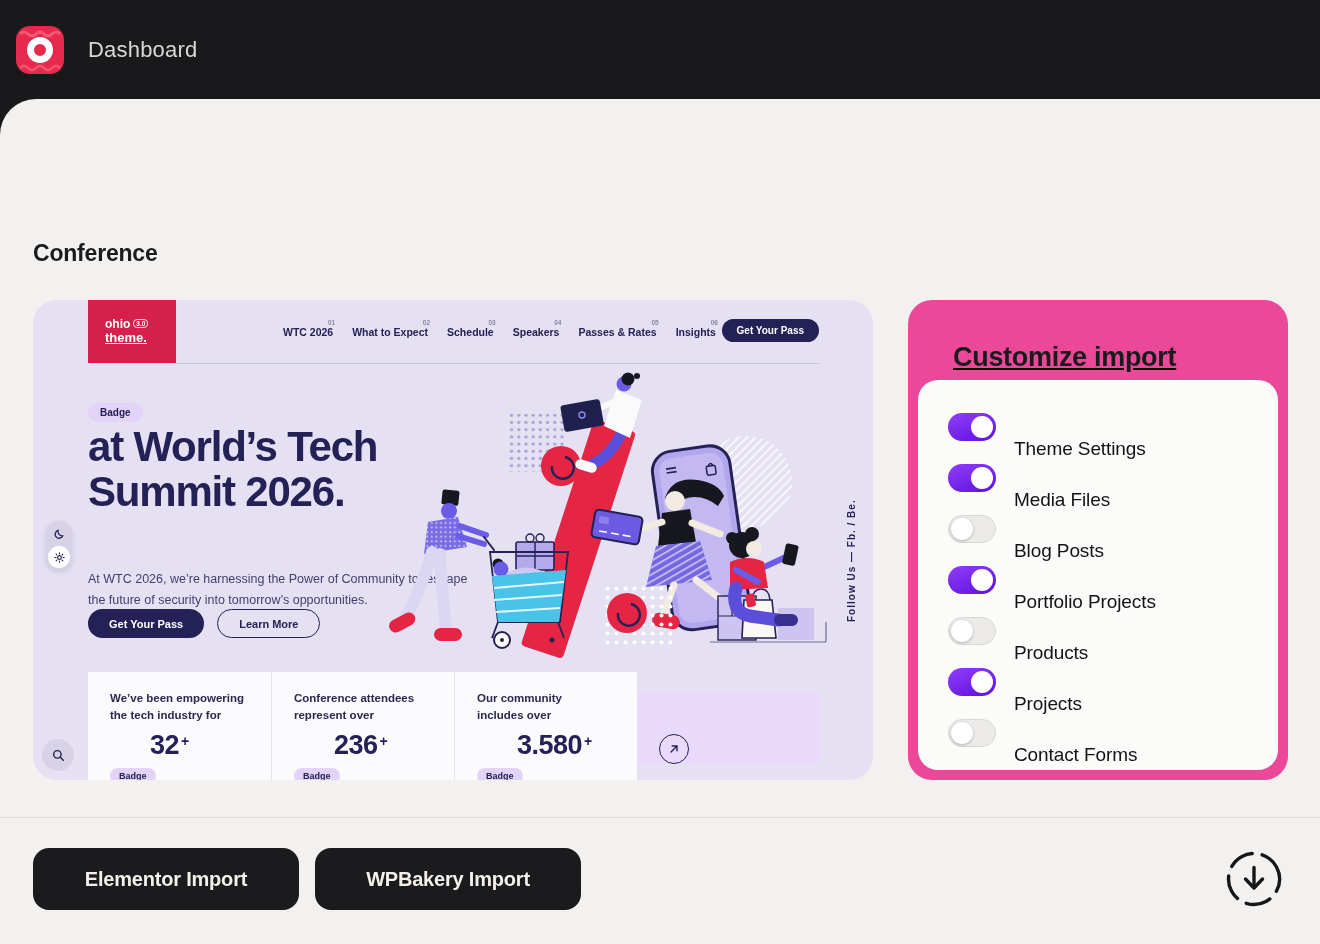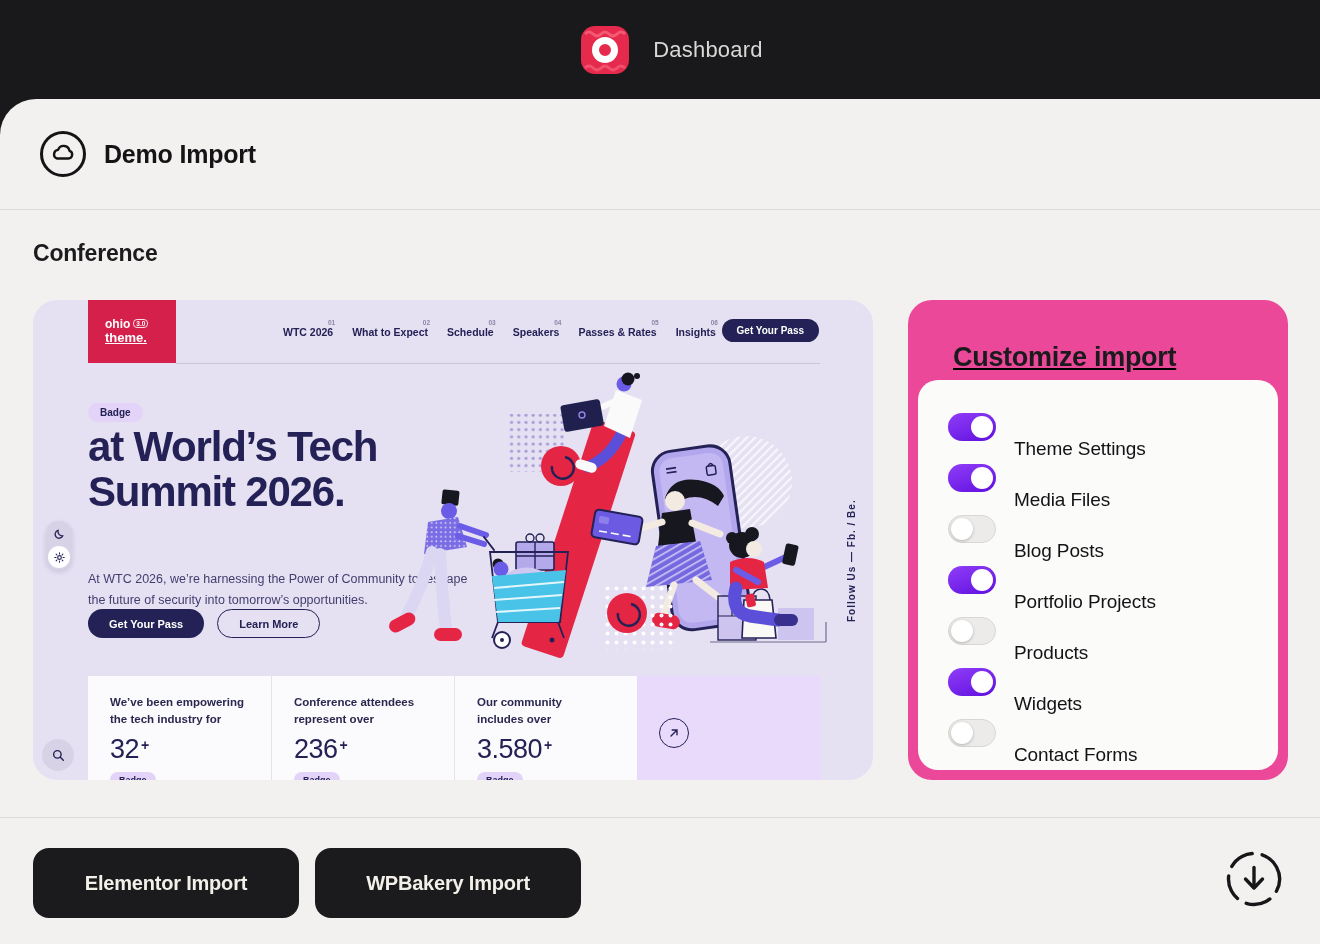--- a/index.html
+++ b/index.html
@@ -6,21 +6,21 @@
   html,body { width:1320px; height:944px; }
   body {
     font-family:"Liberation Sans","DejaVu Sans",sans-serif;
     background:#19191b;
     position:relative;
     overflow:hidden;
     -webkit-font-smoothing:antialiased;
   }
 
   
-  .topbar { position:absolute; top:0; left:0; right:0; height:99px; background:#19191b; display:flex; align-items:center; padding-left:24px;justify-content:center; }
+  .topbar { position:absolute; top:0; left:0; right:0; height:99px; background:#19191b; display:flex; align-items:center; padding-left:16px; }
   .brand-logo { width:48px; height:48px; border-radius:14px; background:#e62a4d; position:relative; display:flex; align-items:center; justify-content:center; overflow:hidden; }
   .brand-logo svg.squiggles { position:absolute; inset:0; }
   .brand-ring { width:26px; height:26px; border-radius:50%; border:7.5px solid #ffffff; position:relative; z-index:2; }
   .brand-title { color:#d9d8d6; font-size:22px; font-weight:400; margin-left:24px; letter-spacing:.2px; }
 
   
   .panel { position:absolute; top:99px; left:0; right:0; bottom:0; background:#f2f1ef; border-radius:36px 0 0 0; }
 
   
   .page-header { position:absolute; top:0; left:0; right:0; height:111px; display:flex; align-items:center; padding-left:40px; border-bottom:1px solid #dddcd9; }
@@ -52,73 +52,65 @@
   .mode-btn { width:22px; height:22px; border-radius:50%; display:flex; align-items:center; justify-content:center; border:none; background:transparent; }
   .mode-btn.sun { background:#ffffff; }
 
   .pv-search { position:absolute; left:9px; top:439px; width:32px; height:32px; border-radius:50%; background:#d8d2e6; display:flex; align-items:center; justify-content:center; border:none; }
 
   .follow { position:absolute; right:16px; top:186px; height:136px; writing-mode:vertical-rl; transform:rotate(180deg); font-size:10px; font-weight:700; letter-spacing:1px; color:#232155; white-space:nowrap; }
 
   .illus { position:absolute; left:347px; top:70px; width:460px; height:300px; }
 
   
-  .pv-stats { position:absolute; left:55px; right:0; bottom:0; top:376px; display:flex; }
+  .pv-stats { position:absolute; left:55px; right:0; bottom:0; top:376px; display:flex;align-items:center; }
   .stat-card { width:183px; background:#fbfafc; padding:18px 0 0 22px; }
   .stat-card + .stat-card { border-left:1px solid #e5e2ee; }
   .stat-lines { font-size:11.5px; line-height:1.45; font-weight:600; color:#2a2850; }
   .stat-value-row { margin-top:7px; color:#232155; }
-  .stat-value { font-size:27px; font-weight:400; letter-spacing:-.5px; }
+  .stat-value { font-size:27px; font-weight:700; letter-spacing:-.5px;margin-left:40px; }
   .stat-plus { font-size:14px; font-weight:800; vertical-align:8px; margin-left:2px; }
   .stat-badge { display:inline-block; margin-top:7px; font-size:9px; font-weight:600; color:#232155; background:#e4d3f8; border-radius:999px; padding:3px 9px; }
   .promo-card { width:183px; background:#e9d9fb; padding:18px 0 0 22px; }
   .promo-arrow { margin-top:24px; width:30px; height:30px; border-radius:50%; border:1.2px solid #232155; background:transparent; display:flex; align-items:center; justify-content:center; }
 
   
   .customize { position:absolute; left:908px; top:201px; width:380px; height:480px; border-radius:24px; background:#ec4899;text-decoration:underline; }
   .customize-title { font-size:27px; font-weight:600; color:#1b1b1e; letter-spacing:-.3px; padding:42px 0 0 45px; }
   .customize-card { position:absolute; left:10px; right:10px; top:80px; bottom:10px; background:#fbfbfa; border-radius:20px; padding:21px 0 0 30px; }
   .trow { height:51px; display:flex; align-items:center; }
   .toggle { width:48px; height:28px; border-radius:14px; position:relative; border:1px solid #d9d7d4; background:#edebe9; cursor:pointer; padding:0; }
   .toggle .knob { position:absolute; top:2px; left:2px; width:22px; height:22px; border-radius:50%; background:#ffffff; box-shadow:0 1px 3px rgba(0,0,0,.25); }
   .toggle.on { border:none; background:linear-gradient(160deg,#8b39f5 10%,#6312e0 95%); }
   .toggle.on .knob { left:23px; top:3px; box-shadow:none; }
   .tlabel { font-size:19px; font-weight:500; color:#131316; margin-left:18px; letter-spacing:-.1px;margin-top:44px; }
 
   
   .footer { position:absolute; left:0; right:0; bottom:0; height:127px; border-top:1px solid #dedcda; }
-  .footer-btn { position:absolute; top:30px; height:70px; border-radius:16px; background:#1b1b1d; color:#f2f0e8; font-size:20px; font-weight:700; border:none; padding:0 40px; font-family:inherit; letter-spacing:-.2px; }
+  .footer-btn { position:absolute; top:30px; height:62px; border-radius:16px; background:#1b1b1d; color:#f2f0e8; font-size:20px; font-weight:700; border:none; padding:0 40px; font-family:inherit; letter-spacing:-.2px; }
   .btn-elementor { left:33px; width:266px; }
   .btn-wpbakery { left:315px; width:266px; }
   .dl-btn { position:absolute; right:37px; top:32px; width:58px; height:58px; background:transparent; border:none; padding:0; }
 </style>
 </head>
 <body>
 
 <div class="topbar">
   <div class="brand-logo">
     <svg class="squiggles" viewBox="0 0 48 48">
       <path d="M4 8 q4 -4 8 0 t8 0 t8 0 t8 0 t8 0" stroke="rgba(255,140,155,.5)" stroke-width="3" fill="none"></path>
       <path d="M4 42 q4 -4 8 0 t8 0 t8 0 t8 0 t8 0" stroke="rgba(255,140,155,.4)" stroke-width="3" fill="none"></path>
     </svg>
     <span class="brand-ring"></span>
   </div>
   <span class="brand-title">Dashboard</span>
 </div>
 
 <div class="panel">
 
-  <div class="page-header">
-    <span class="cloud-circle">
-      <svg width="26" height="26" viewBox="0 0 26 26">
-        <path d="M7.2 17.5 h11.2 a3.9 3.9 0 0 0 1.1 -7.6 a5.9 5.9 0 0 0 -11.4 -1 a4.4 4.4 0 0 0 -0.9 8.6 z" fill="none" stroke="#141416" stroke-width="2.4" stroke-linejoin="round"></path>
-      </svg>
-    </span>
-    <span class="page-title">Demo Import</span>
-  </div>
 
   <div class="section-title">Conference</div>
 
   <div class="preview">
 
     <div class="pv-logo">
       <span class="l1">ohio</span><span class="ver">3.0</span>
       <span class="l2">theme.</span>
     </div>
 
@@ -357,21 +349,21 @@
       <div class="trow">
         <button class="toggle">
             <span class="knob"></span>
           </button>
         <span class="tlabel">Products</span>
       </div>
       <div class="trow">
         <button class="toggle on">
             <span class="knob"></span>
           </button>
-        <span class="tlabel">Widgets</span>
+        <span class="tlabel">Projects</span>
       </div>
       <div class="trow">
         <button class="toggle">
             <span class="knob"></span>
           </button>
         <span class="tlabel">Contact Forms</span>
       </div>
     </div>
   </div>
 

